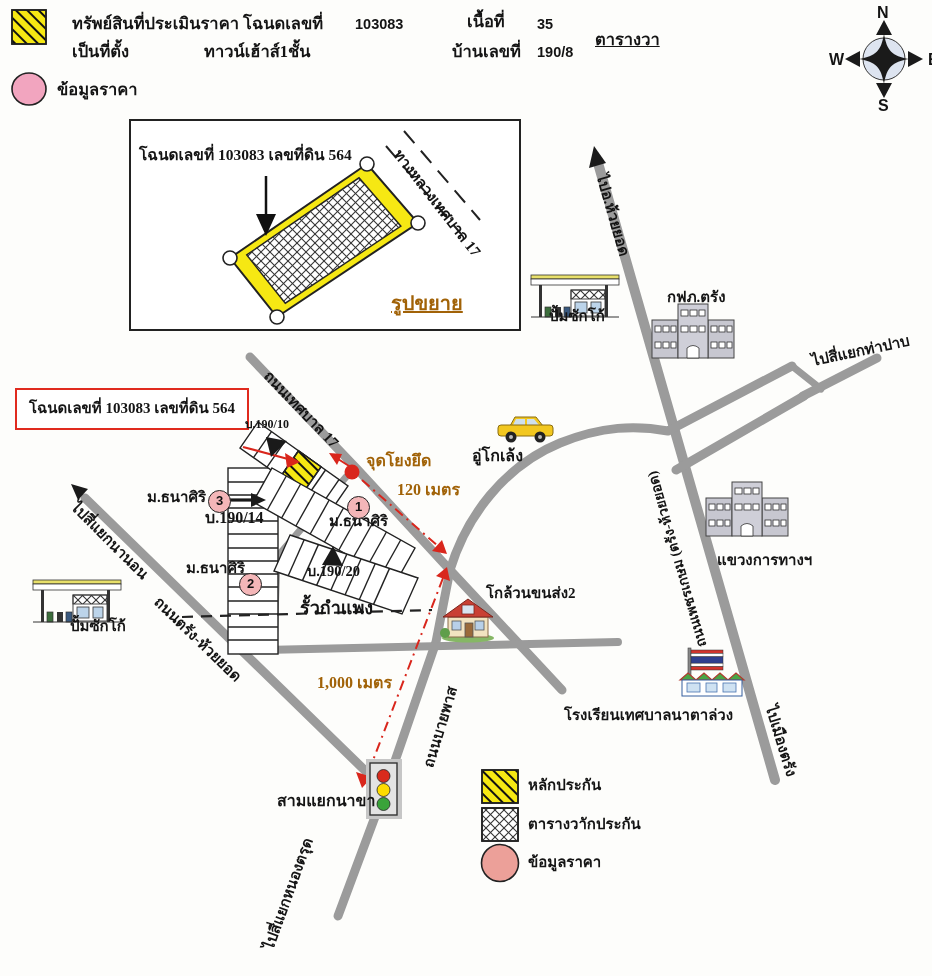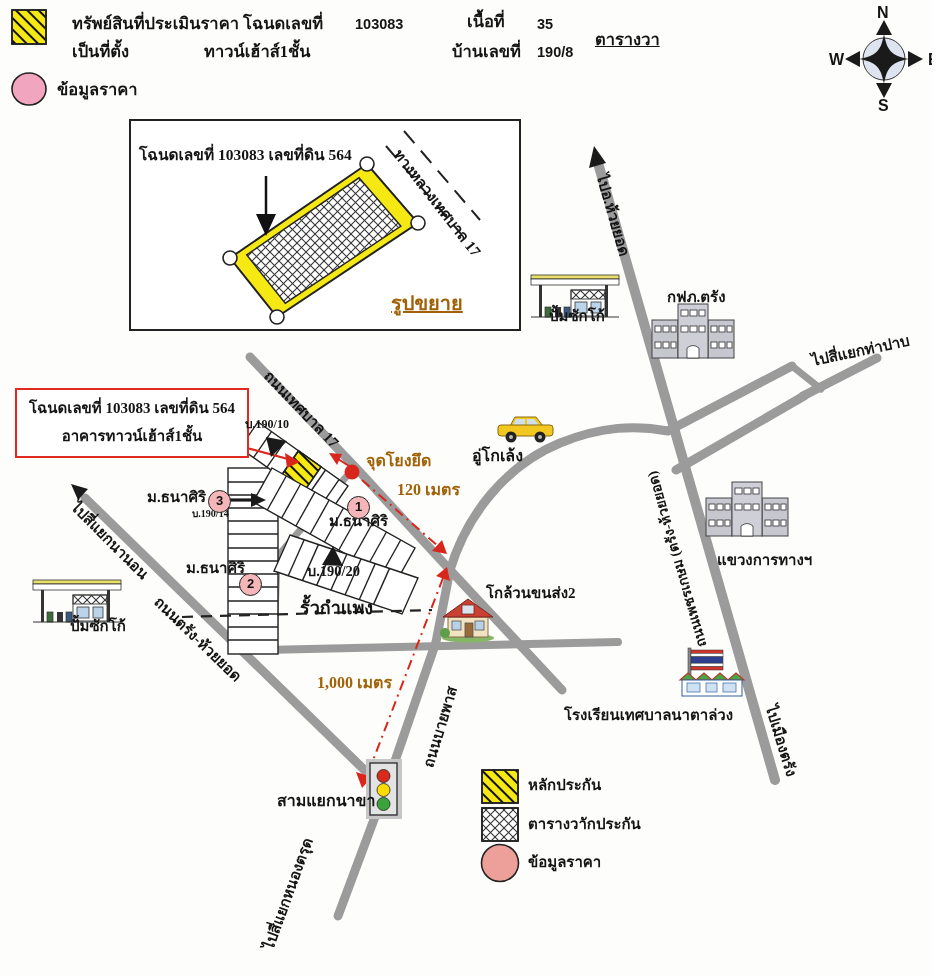--- a/index.html
+++ b/index.html
@@ -322,21 +322,20 @@
 <div class="lbl sans" style="left:928px;top:50px;font-size:16px;">E</div>
 <div class="lbl sans" style="left:878px;top:96px;font-size:16px;">S</div>
 
 <div class="lbl" style="left:139px;top:146px;font-size:15.5px;">โฉนดเลขที่ 103083 เลขที่ดิน 564</div>
 
 <div class="lbl" style="left:404px;top:146px;transform:rotate(52deg);transform-origin:0 0;">ทางหลวงเทศบาล 17</div>
 <div class="lbl red caption" style="left:391px;top:291px;">รูปขยาย</div>
 
 <div class="callout">
   <div>โฉนดเลขที่ 103083 เลขที่ดิน 564</div>
-  <div>อาคารทาวน์เฮ้าส์1ชั้น</div>
 </div>
 
 <div class="lbl" style="left:610px;top:172px;transform:rotate(74deg);transform-origin:0 0;">ไปอ.ห้วยยอด</div>
 <div class="lbl" style="left:703px;top:638px;transform:rotate(-106deg);transform-origin:0 50%;font-size:14px;">ถนนเพชรเกษม (ตรัง-ห้วยยอด)</div>
 <div class="lbl" style="left:812px;top:352px;transform:rotate(-12deg);transform-origin:0 50%;">ไปสี่แยกท่าปาบ</div>
 <div class="lbl" style="left:779px;top:703px;transform:rotate(73deg);transform-origin:0 0;">ไปเมืองตรัง</div>
 <div class="lbl" style="left:273px;top:367px;transform:rotate(46deg);transform-origin:0 0;">ถนนเทศบาล 17</div>
 <div class="lbl" style="left:428px;top:758px;transform:rotate(-73deg);transform-origin:0 50%;">ถนนบายพาส</div>
 <div class="lbl" style="left:163px;top:593px;transform:rotate(44deg);transform-origin:0 0;">ถนนตรัง-ห้วยยอด</div>
 <div class="lbl" style="left:80px;top:498px;transform:rotate(45deg);transform-origin:0 0;">ไปสี่แยกนานอน</div>
@@ -349,21 +348,21 @@
 <div class="lbl" style="left:472px;top:446px;font-size:16px;">อู่โกเล้ง</div>
 <div class="lbl" style="left:486px;top:584px;">โกล้วนขนส่ง2</div>
 <div class="lbl" style="left:564px;top:706px;">โรงเรียนเทศบาลนาตาล่วง</div>
 <div class="lbl" style="left:277px;top:791px;font-size:16px;">สามแยกนาขา</div>
 
 <div class="lbl red" style="left:366px;top:451px;font-size:16px;">จุดโยงยึด</div>
 <div class="lbl red" style="left:397px;top:480px;font-size:16px;">120 เมตร</div>
 <div class="lbl red" style="left:317px;top:673px;font-size:16px;">1,000 เมตร</div>
 <div class="lbl" style="left:300px;top:598px;font-size:18px;">รั้วกำแพง</div>
 <div class="lbl" style="left:245px;top:417px;font-size:12px;">บ.190/10</div>
-<div class="lbl" style="left:192px;top:508px;font-size:10px;">บ.190/14</div>
+<div class="lbl" style="left:205px;top:508px;font-size:16px;">บ.190/14</div>
 <div class="lbl" style="left:307px;top:563px;font-size:14.5px;">บ.190/20</div>
 <div class="lbl" style="left:147px;top:488px;">ม.ธนาศิริ</div>
 <div class="lbl" style="left:186px;top:559px;">ม.ธนาศิริ</div>
 <div class="lbl" style="left:329px;top:512px;">ม.ธนาศิริ</div>
 
 <div class="numcircle" style="left:208px;top:490px;">3</div>
 <div class="numcircle" style="left:239px;top:573px;">2</div>
 <div class="numcircle" style="left:347px;top:496px;">1</div>
 
 <div class="lbl" style="left:528px;top:776px;">หลักประกัน</div>

